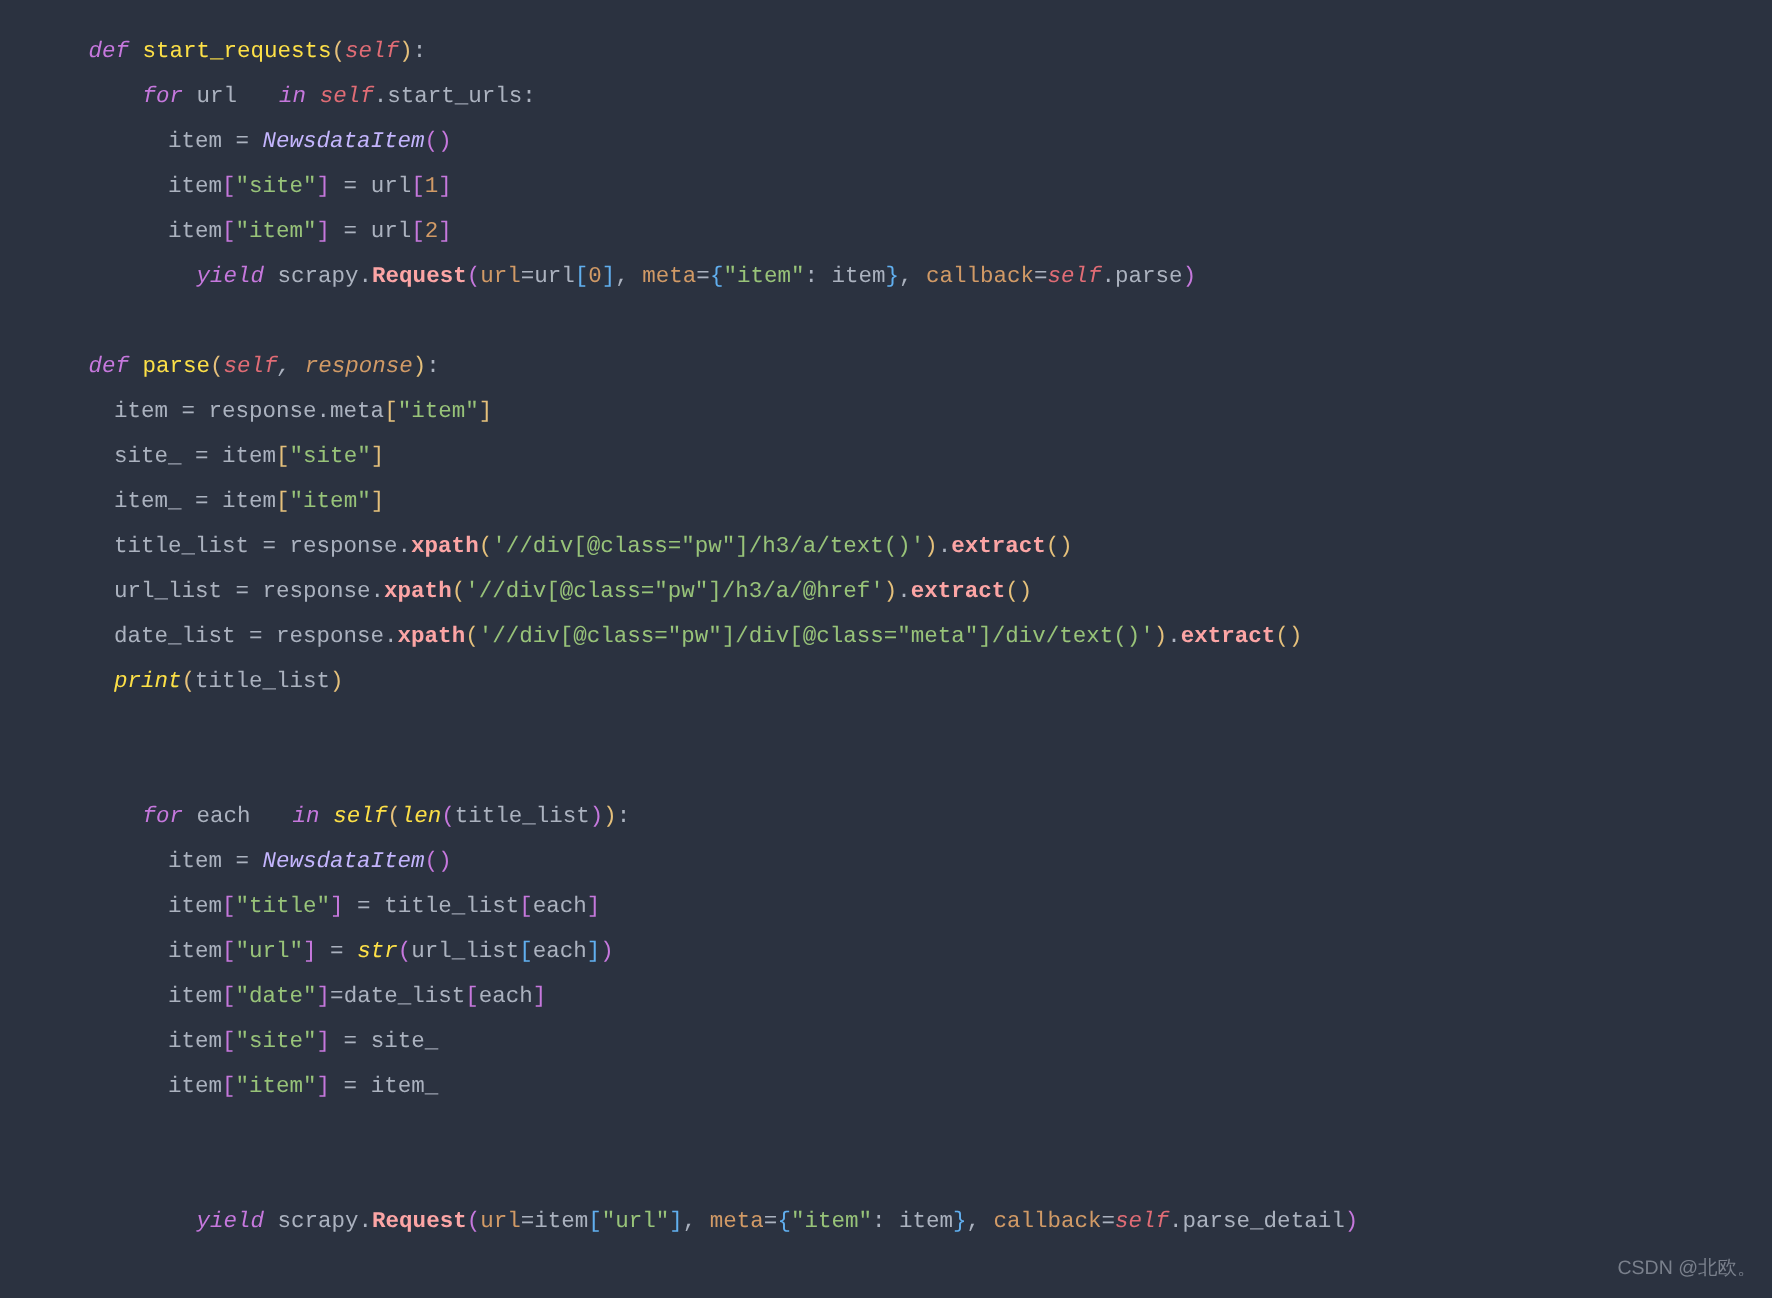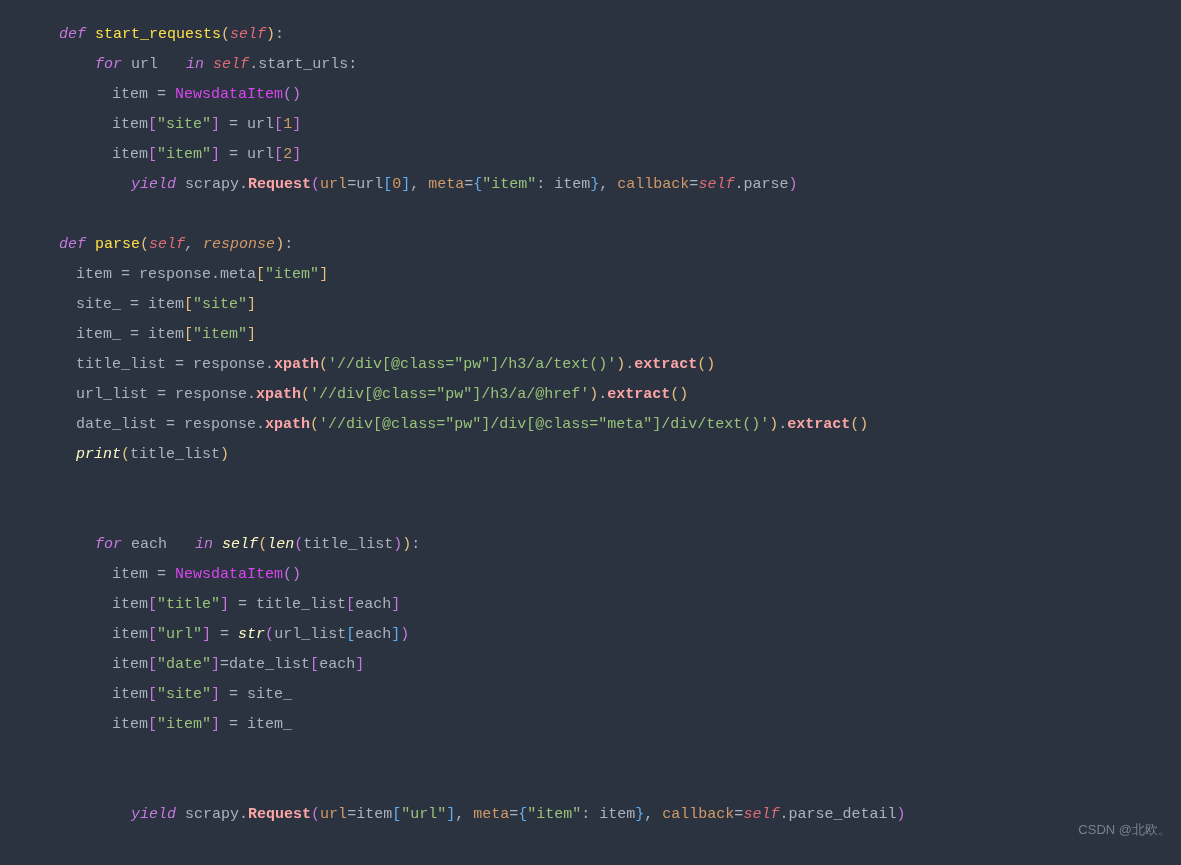--- a/index.html
+++ b/index.html
@@ -17,33 +17,33 @@
   }
   pre {
     margin: 0;
     padding: 20px 40px;
     white-space: pre;
     font-family: inherit;
   }
   .kw { color: #c678dd; font-style: italic; margin-left: 19px; }      
   .kwself { color: #e06c75; font-style: italic; margin-top: 18px; }  
   .fn { color: #fde047; }                           
-  .cls { color: #d946ef; }                          
+  .cls { color: #c4b5fd; font-style: italic; }                          
   .param { color: #d19a66; }                        
   .str { color: #98c379; }                          
   .num { color: #d19a66; }
   .ital { font-style: italic; }
-  .builtin { color: #fef9c3; font-style: italic; } 
+  .builtin { color: #fde047; font-style: italic; } 
   .attr { color: #fca5a5; font-weight: bold; }                      
   .br-y { color: #e5c07b; }                         
   .br-p { color: #c678dd; }                         
   .br-b { color: #61afef; }                         
   .watermark {
     position: absolute;
-    bottom: 20px;
+    bottom: 5px;
     right: 10px;
     color: #7a808c;
     font-size: 13px;
     font-family: sans-serif;
   }
 </style>
 </head>
 <body>
 
 <pre><span class="kw">def</span> <span class="fn">start_requests</span><span class="br-y">(</span><span class="kwself">self</span><span class="br-y">)</span>:

